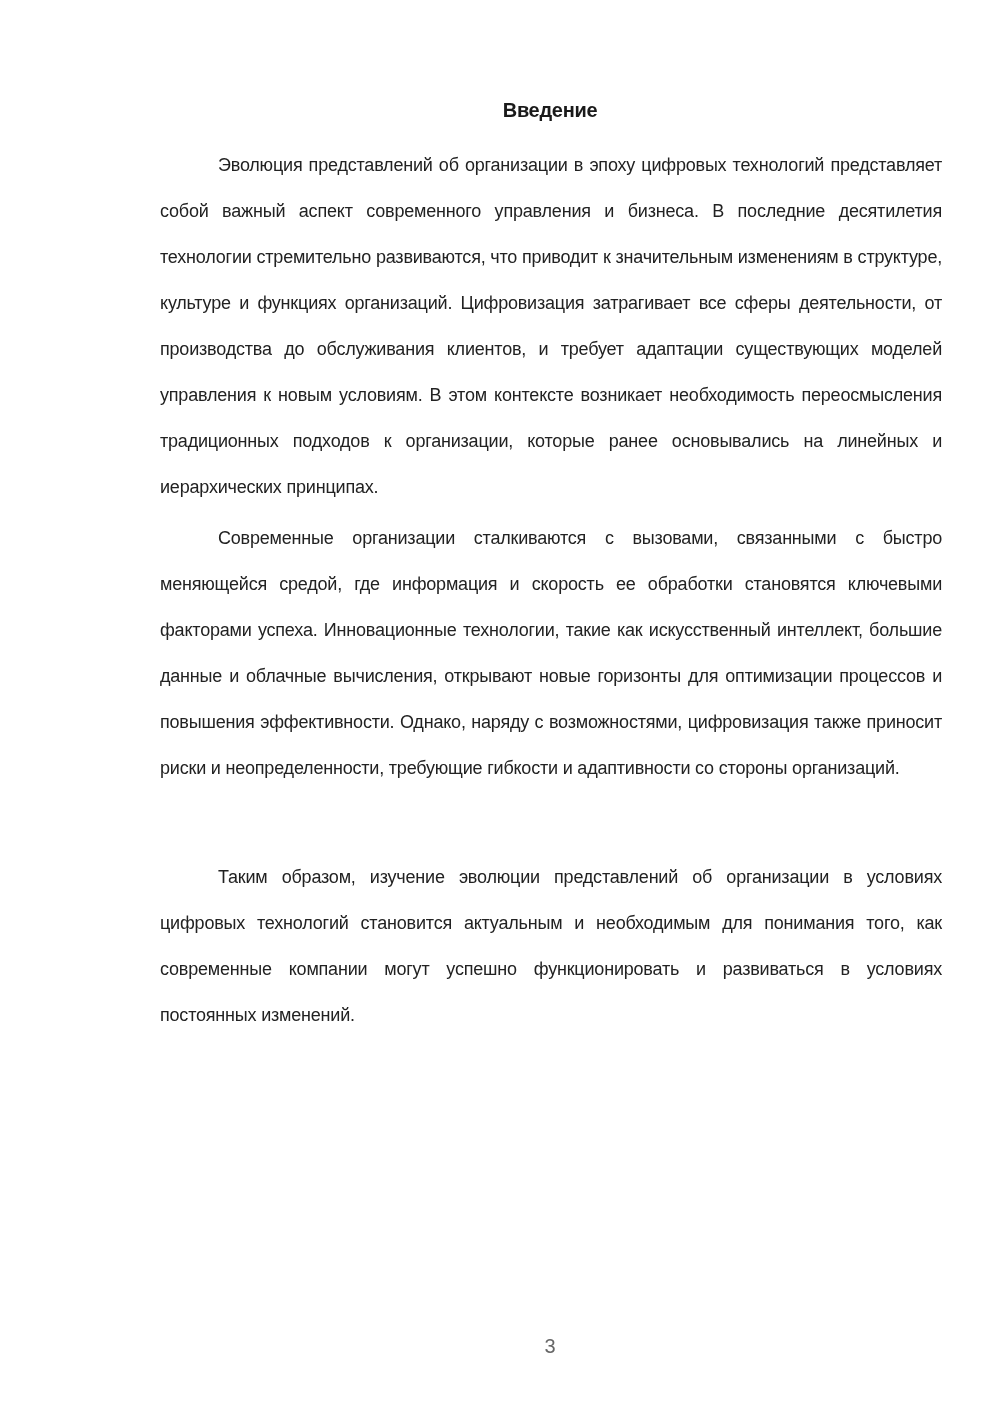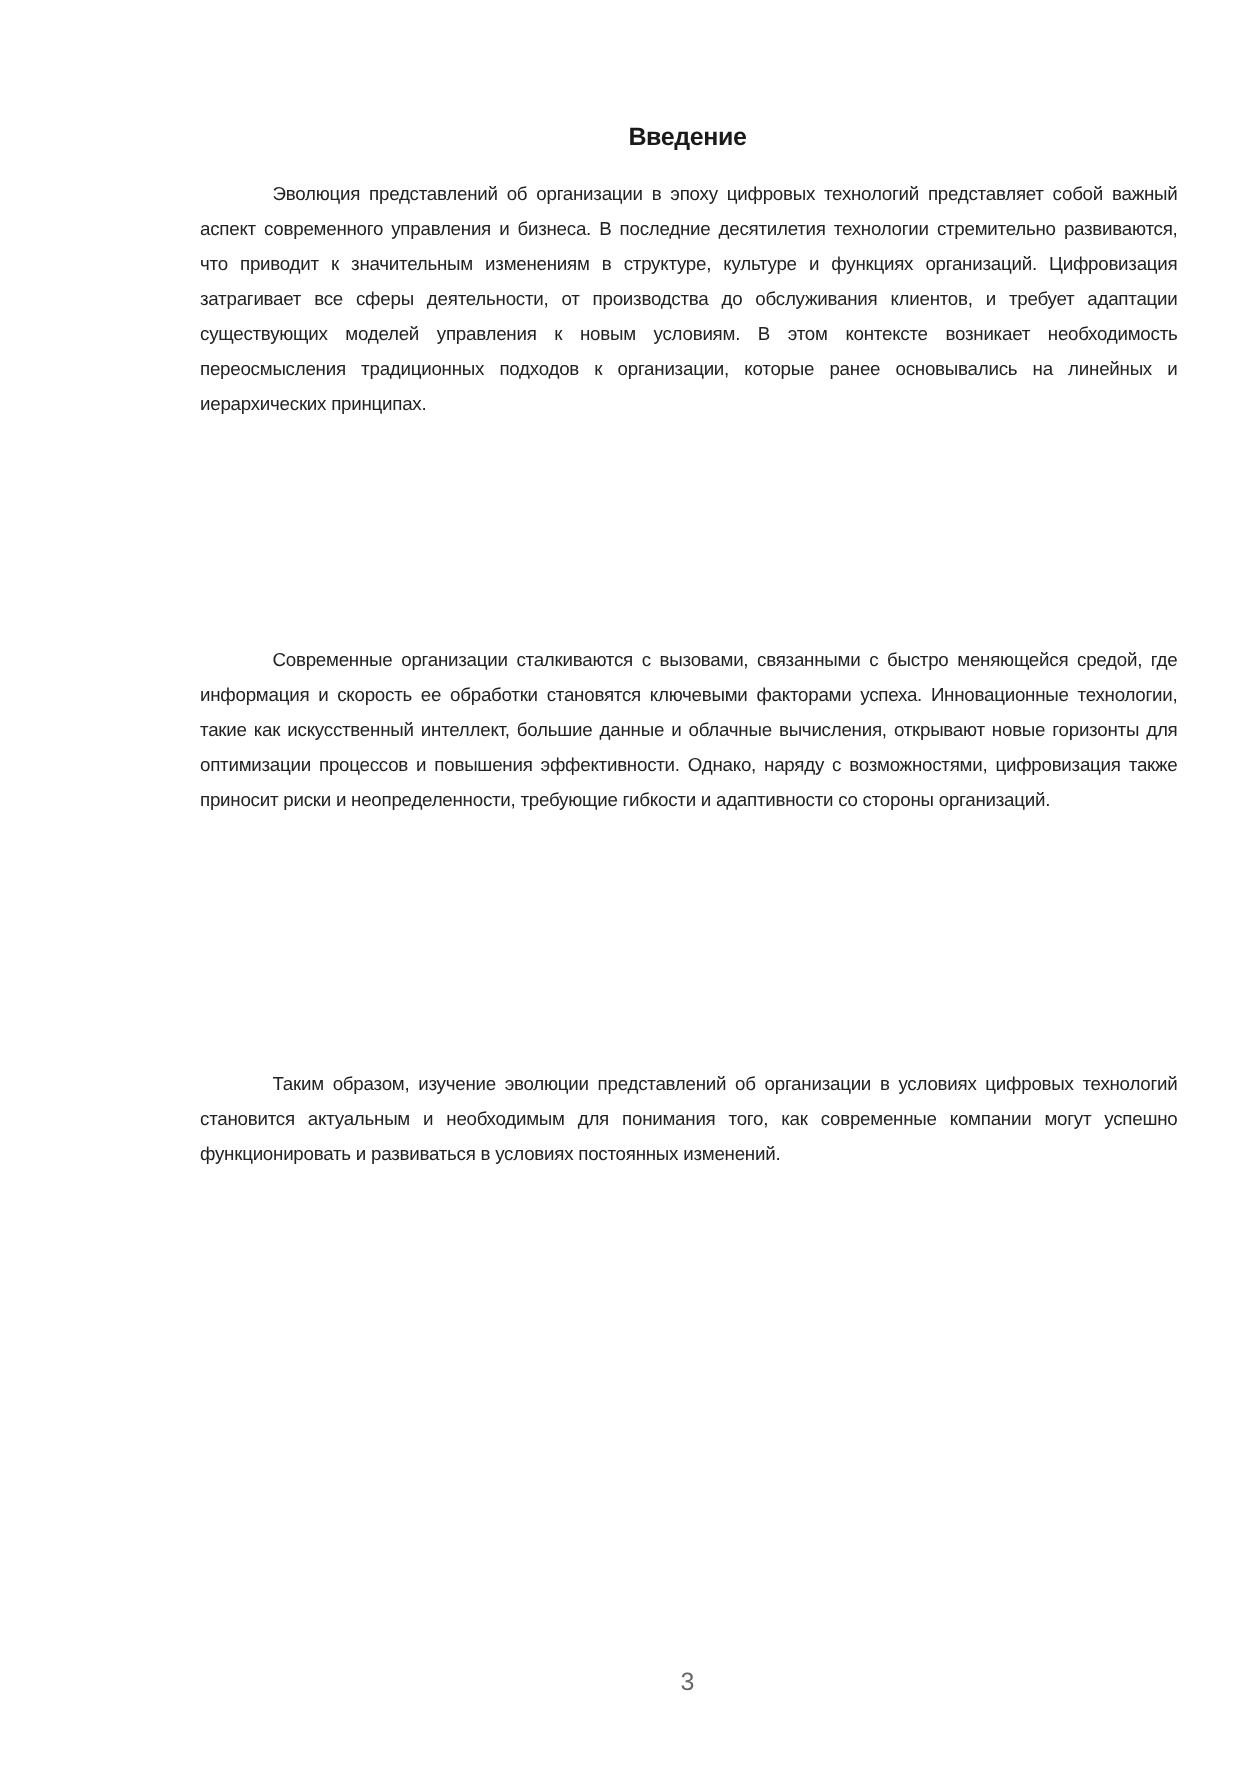--- a/index.html
+++ b/index.html
@@ -10,21 +10,21 @@
       font-family: Liberation Sans, sans-serif;
       color: #222222;
     }
     .title {
       position: absolute; left: 0; width: 1072px; top: 96px;
       text-align: center; font-weight: bold; font-size: 20px; line-height: 28px;
       letter-spacing: -0.3px; color: #1a1a1a;
     }
     .body-text {
       position: absolute; left: 146px; width: 782px;
-      font-size: 15px; line-height: 28px;
+      font-size: 18px; line-height: 46px;
       text-align: justify; text-align-last: left;
       letter-spacing: -0.2px;
     }
     .para { margin: 0 0 17px 0; text-indent: 58px; }
     .p1 { top: 142px; }
     .p2 { top: 515px; }
     .p3 { top: 818px; margin-top: 36px; }
     .page-number {
       position: absolute; left: 0; width: 1072px; top: 1334px;
       text-align: center; font-size: 20px; line-height: 24px; color: #666666;

